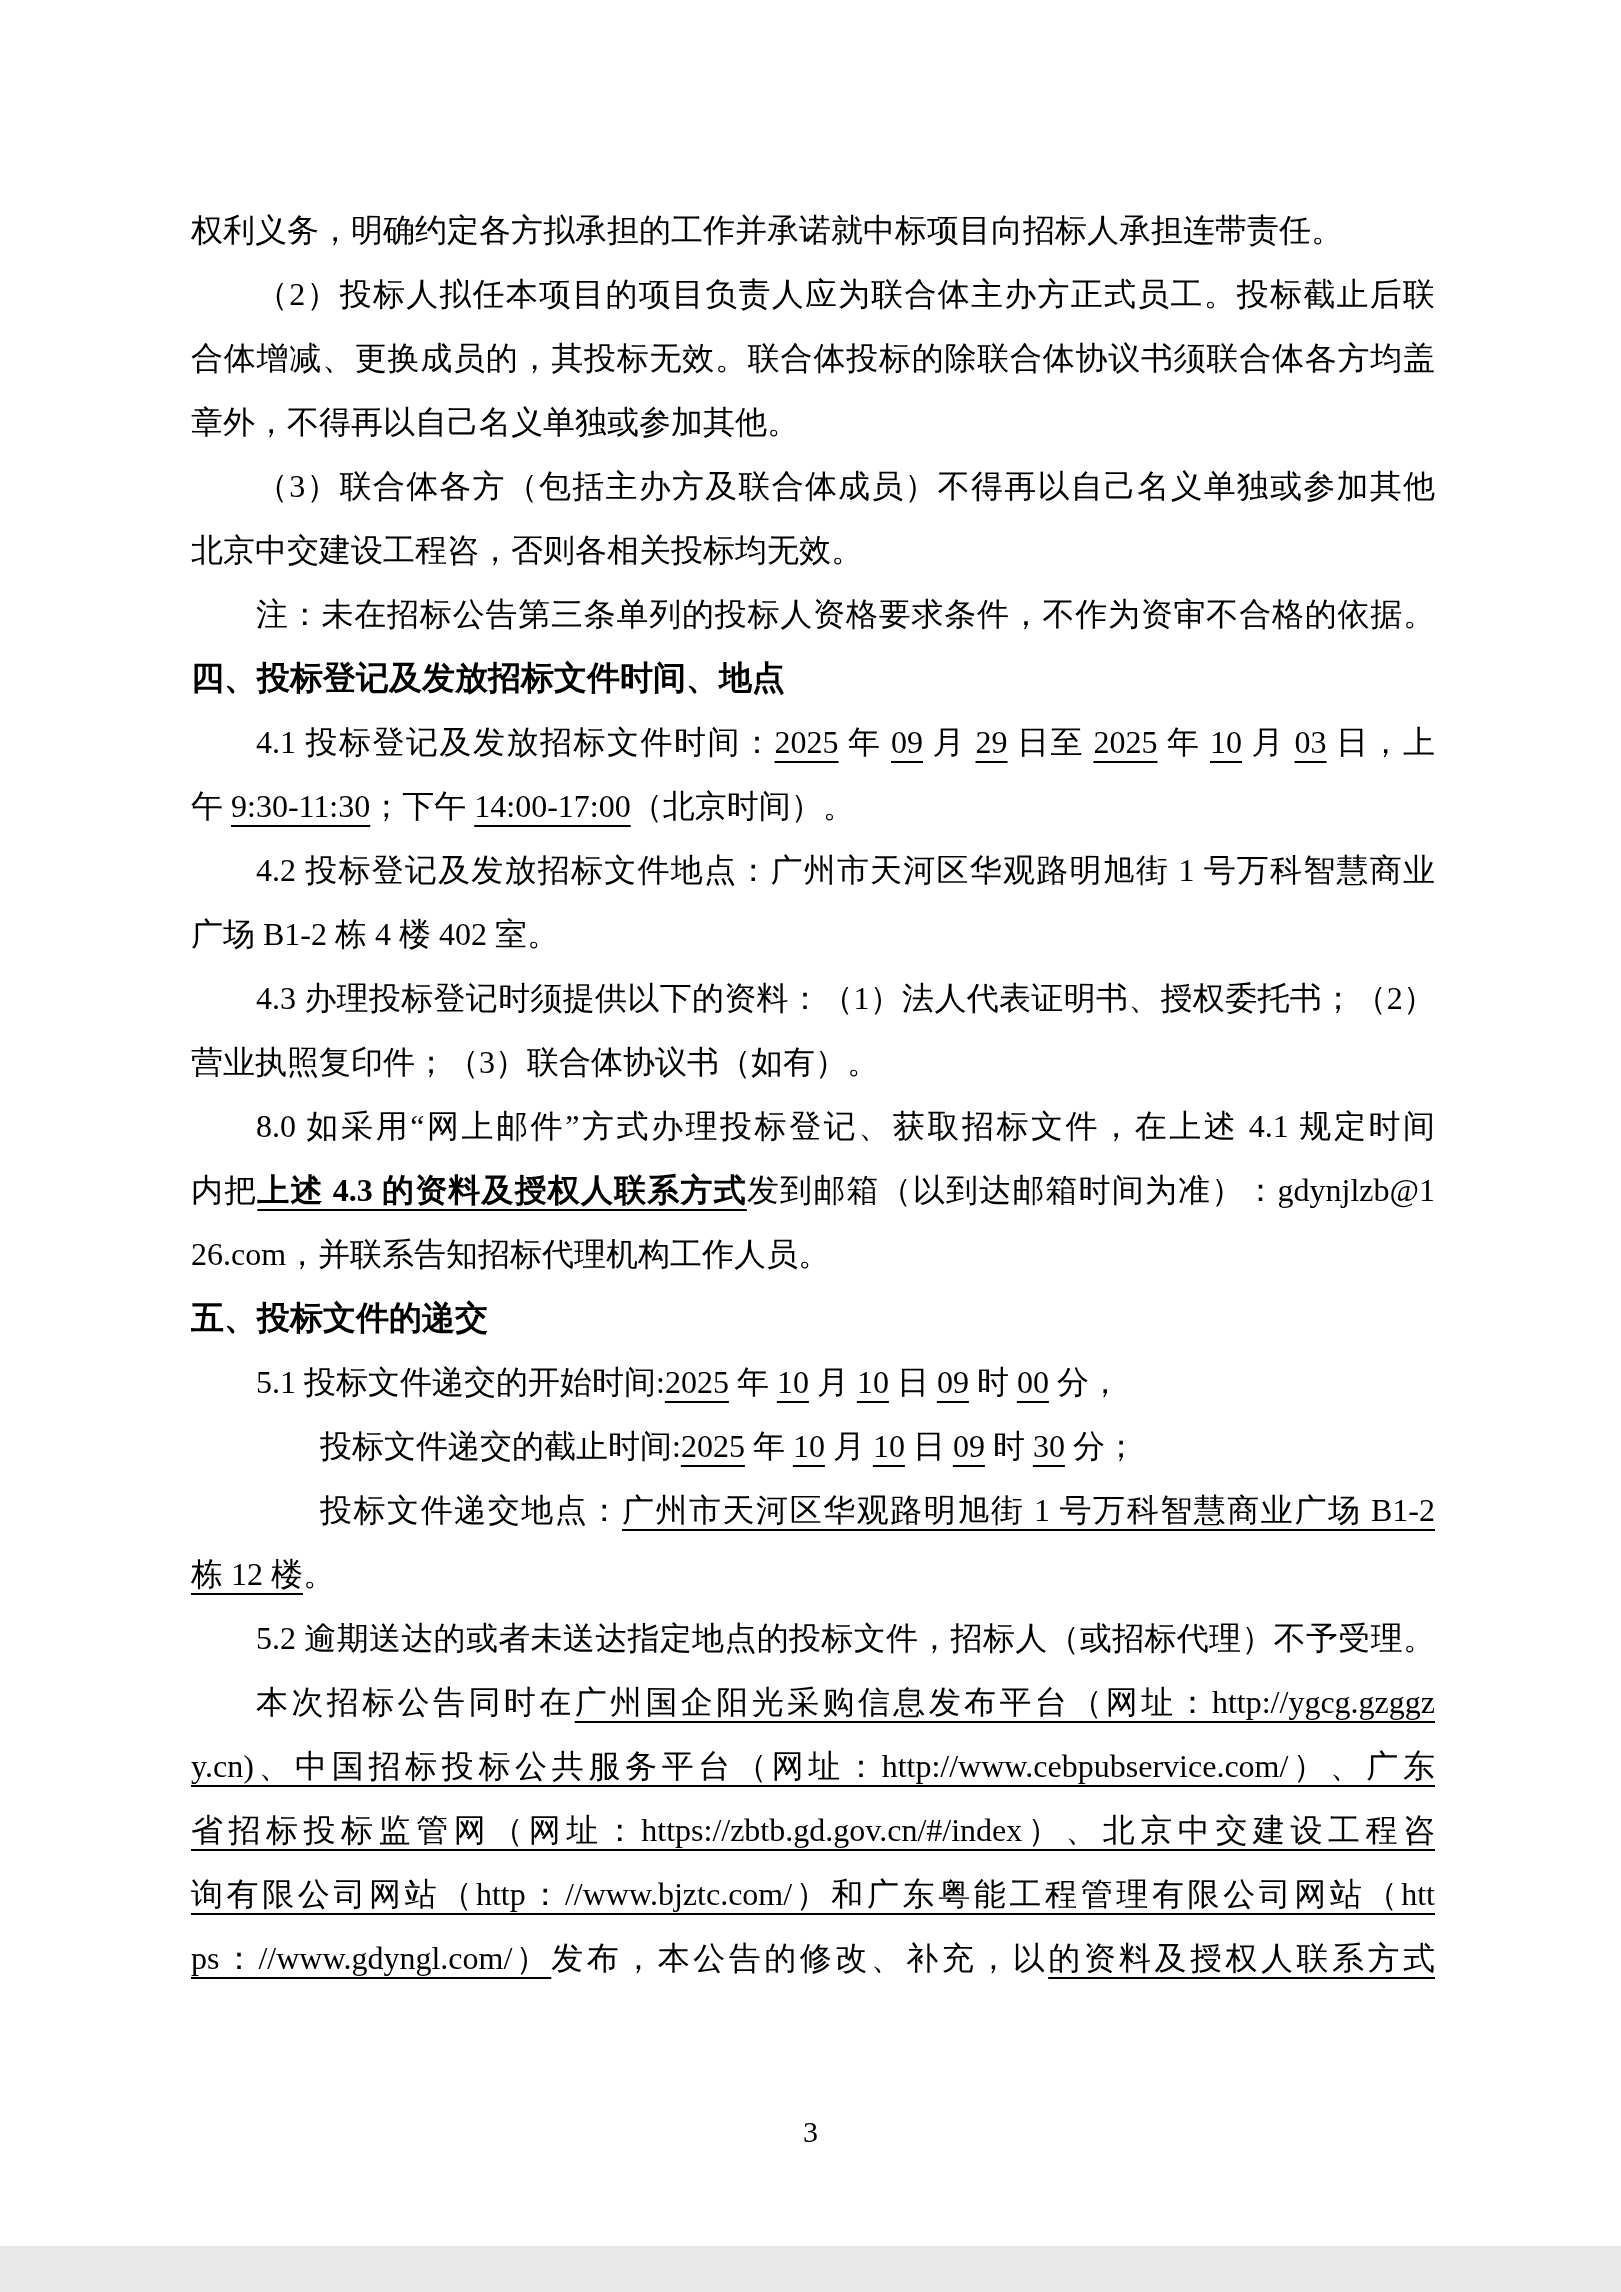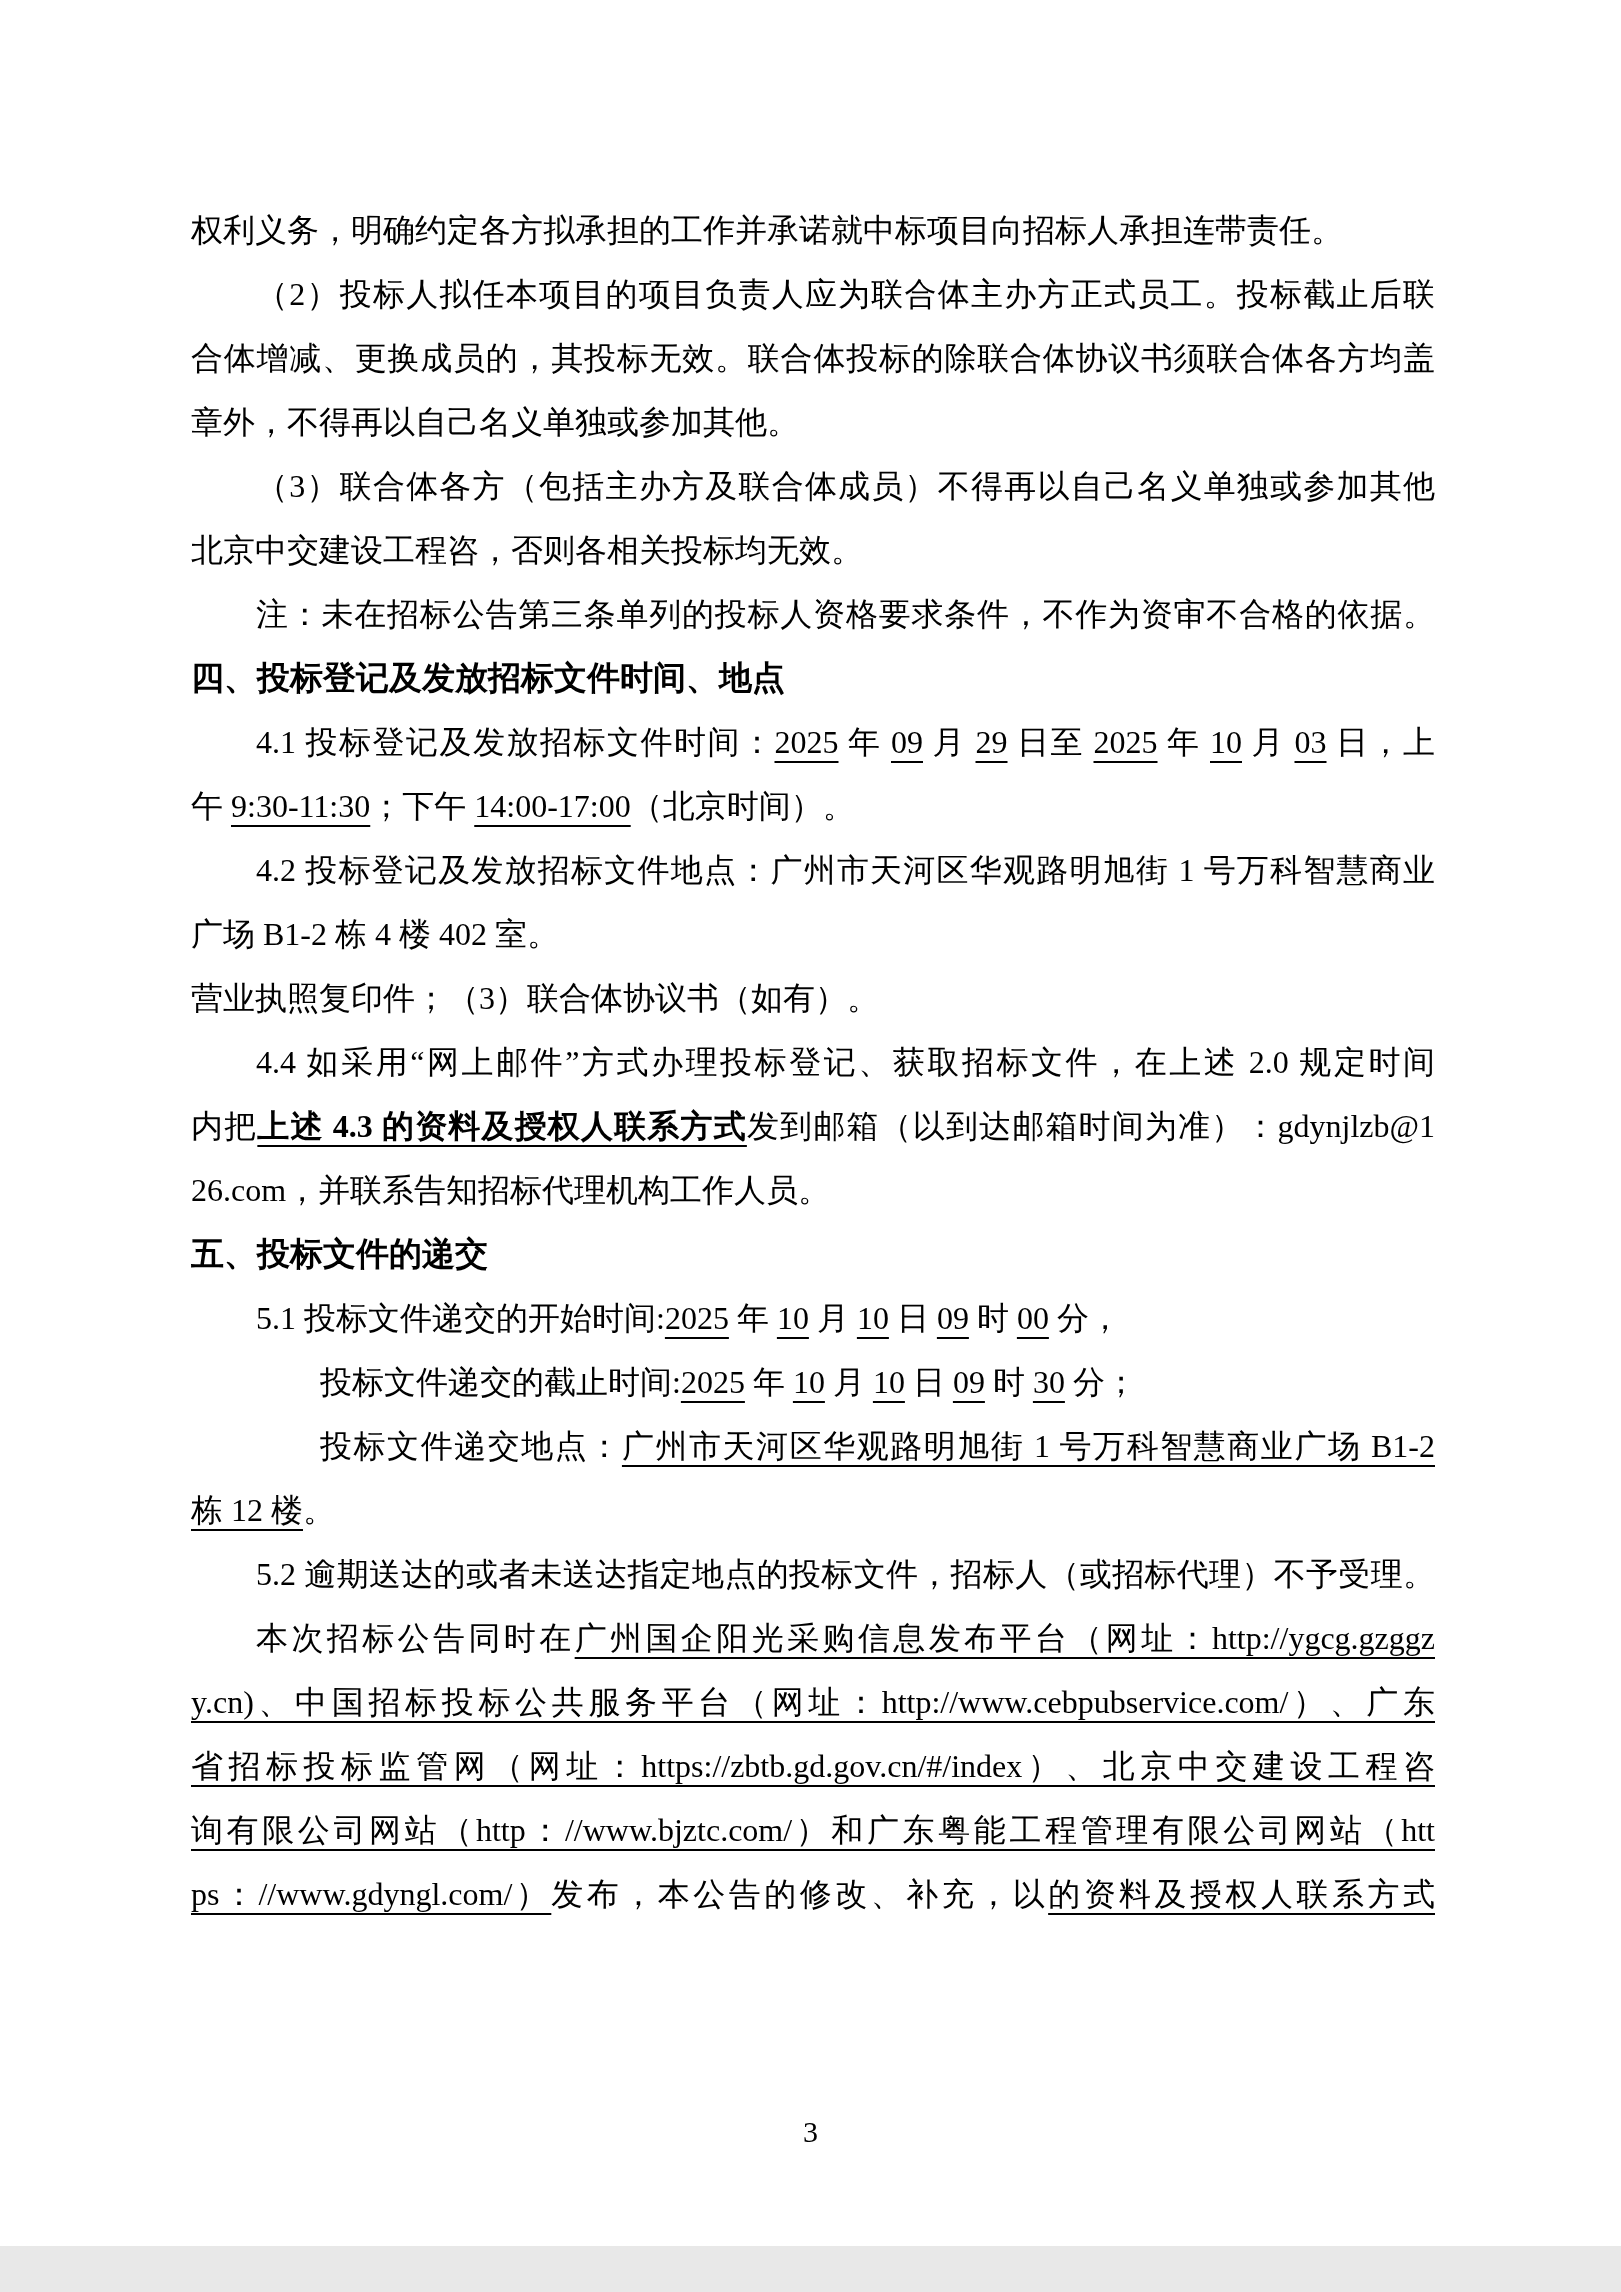--- a/index.html
+++ b/index.html
@@ -62,22 +62,23 @@
       <div class="line just"><span>合体增减、更换成员的，其投标无效。联合体投标的除联合体协议书须联合体各方均盖</span></div>
       <div class="line"><span>章外，不得再以自己名义单独或参加其他。</span></div>
       <div class="line just ind-p"><span>（3）联合体各方（包括主办方及联合体成员）不得再以自己名义单独或参加其他</span></div>
       <div class="line"><span>北京中交建设工程咨，否则各相关投标均无效。</span></div>
       <div class="line just ind-p"><span>注：未在招标公告第三条单列的投标人资格要求条件，不作为资审不合格的依据。</span></div>
       <div class="line heading"><span>四、投标登记及发放招标文件时间、地点</span></div>
       <div class="line just ind-p"><span>4.1 投标登记及发放招标文件时间：</span><span class="u">2025</span><span> 年 </span><span class="u">09</span><span> 月 </span><span class="u">29</span><span> 日至 </span><span class="u">2025</span><span> 年 </span><span class="u">10</span><span> 月 </span><span class="u">03</span><span> 日，上</span></div>
       <div class="line"><span>午 </span><span class="u">9:30-11:30</span><span>；下午 </span><span class="u">14:00-17:00</span><span>（北京时间）。</span></div>
       <div class="line just ind-p"><span>4.2 投标登记及发放招标文件地点：广州市天河区华观路明旭街 1 号万科智慧商业</span></div>
       <div class="line"><span>广场 B1-2 栋 4 楼 402 室。</span></div>
+      <div class="line just ind-p"><span>4.3 办理投标登记时须提供以下的资料：（1）法人代表证明书、授权委托书；（2）</span></div>
       <div class="line"><span>营业执照复印件；（3）联合体协议书（如有）。</span></div>
-      <div class="line just ind-p"><span>4.4 如采用“网上邮件”方式办理投标登记、获取招标文件，在上述 2.0 规定时间</span></div>
+      <div class="line just ind-p"><span>8.0 如采用“网上邮件”方式办理投标登记、获取招标文件，在上述 4.1 规定时间</span></div>
       <div class="line just"><span>内把</span><span class="u b">上述 4.3 的资料及授权人联系方式</span><span>发到邮箱（以到达邮箱时间为准）：gdynjlzb@1</span></div>
       <div class="line"><span>26.com，并联系告知招标代理机构工作人员。</span></div>
       <div class="line heading"><span>五、投标文件的递交</span></div>
       <div class="line ind-p"><span>5.1 投标文件递交的开始时间:</span><span class="u">2025</span><span> 年 </span><span class="u">10</span><span> 月 </span><span class="u">10</span><span> 日 </span><span class="u">09</span><span> 时 </span><span class="u">00</span><span> 分，</span></div>
       <div class="line ind-d"><span>投标文件递交的截止时间:</span><span class="u">2025</span><span> 年 </span><span class="u">10</span><span> 月 </span><span class="u">10</span><span> 日 </span><span class="u">09</span><span> 时 </span><span class="u">30</span><span> 分；</span></div>
       <div class="line just ind-d"><span>投标文件递交地点：</span><span class="u">广州市天河区华观路明旭街 1 号万科智慧商业广场 B1-2</span></div>
       <div class="line"><span class="u">栋 12 楼</span><span>。</span></div>
       <div class="line just ind-p"><span>5.2 逾期送达的或者未送达指定地点的投标文件，招标人（或招标代理）不予受理。</span></div>
       <div class="line just ind-p"><span>本次招标公告同时在</span><span class="u">广州国企阳光采购信息发布平台（网址：http://ygcg.gzggz</span></div>
       <div class="line just"><span class="u">y.cn)、中国招标投标公共服务平台（网址：http://www.cebpubservice.com/）、广东</span></div>

